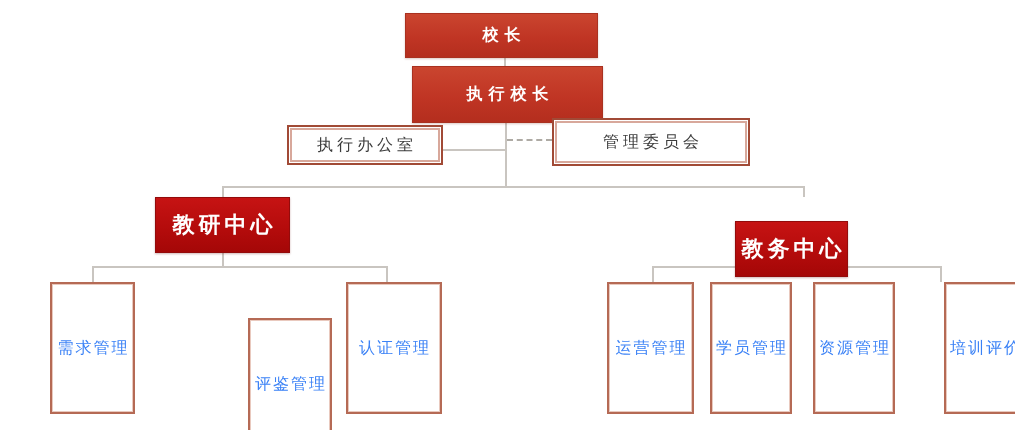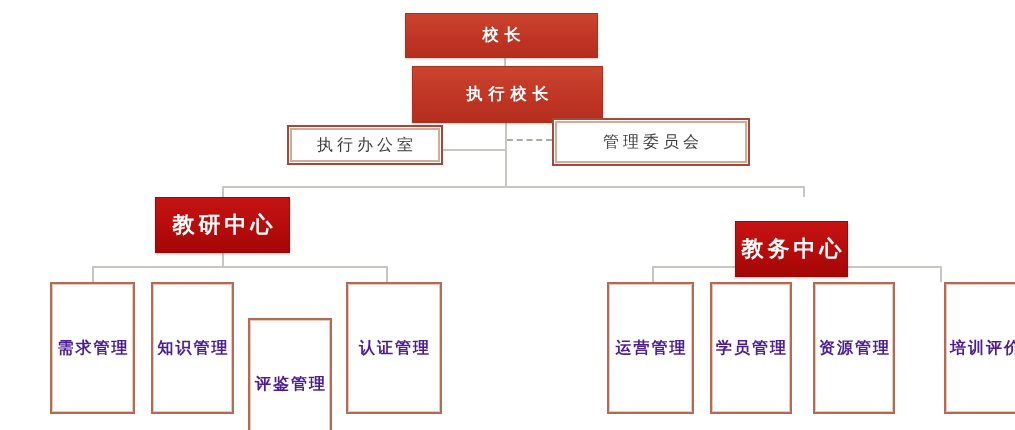--- a/index.html
+++ b/index.html
@@ -53,25 +53,24 @@
     color: #3b3b3b;
     font-size: 16px;
     letter-spacing: 4px;
     text-indent: 4px;
   }
   
   .leaf-box {
     background: #ffffff;
     border: 2px solid #b56a55;
     box-shadow: inset 0 0 0 1px #e9c9be;
-    color: #4c1d95;
+    color: #3b82f6;
     font-size: 16px;
     letter-spacing: 2px;
     text-indent: 2px;
-    font-weight: bold;
   }
   
   .conn {
     position: absolute;
     background: #c9c5c0;
   }
   .conn.dashed {
     background: transparent;
     border-top: 2px dashed #aeaaa4;
   }
@@ -117,23 +116,20 @@
   <div class="node crimson-box" style="left:155px; top:197px; width:135px; height:56px;">
     <span>教研中心</span>
   </div>
   <div class="node crimson-box" style="left:735px; top:205px; width:113px; height:56px;margin-top:16px;">
     <span>教务中心</span>
   </div>
 
   <div class="node leaf-box" style="left:50px; top:282px; width:85px; height:132px;">
     <span>需求管理</span>
   </div>
-  <div class="node leaf-box" style="left:151px; top:282px; width:83px; height:132px;">
-    <span>知识管理</span>
-  </div>
   <div class="node leaf-box" style="left:248px; top:282px; width:84px; height:132px;margin-top:36px;">
     <span>评鉴管理</span>
   </div>
   <div class="node leaf-box" style="left:346px; top:282px; width:96px; height:132px;">
     <span>认证管理</span>
   </div>
 
   <div class="node leaf-box" style="left:607px; top:282px; width:87px; height:132px;">
     <span>运营管理</span>
   </div>

